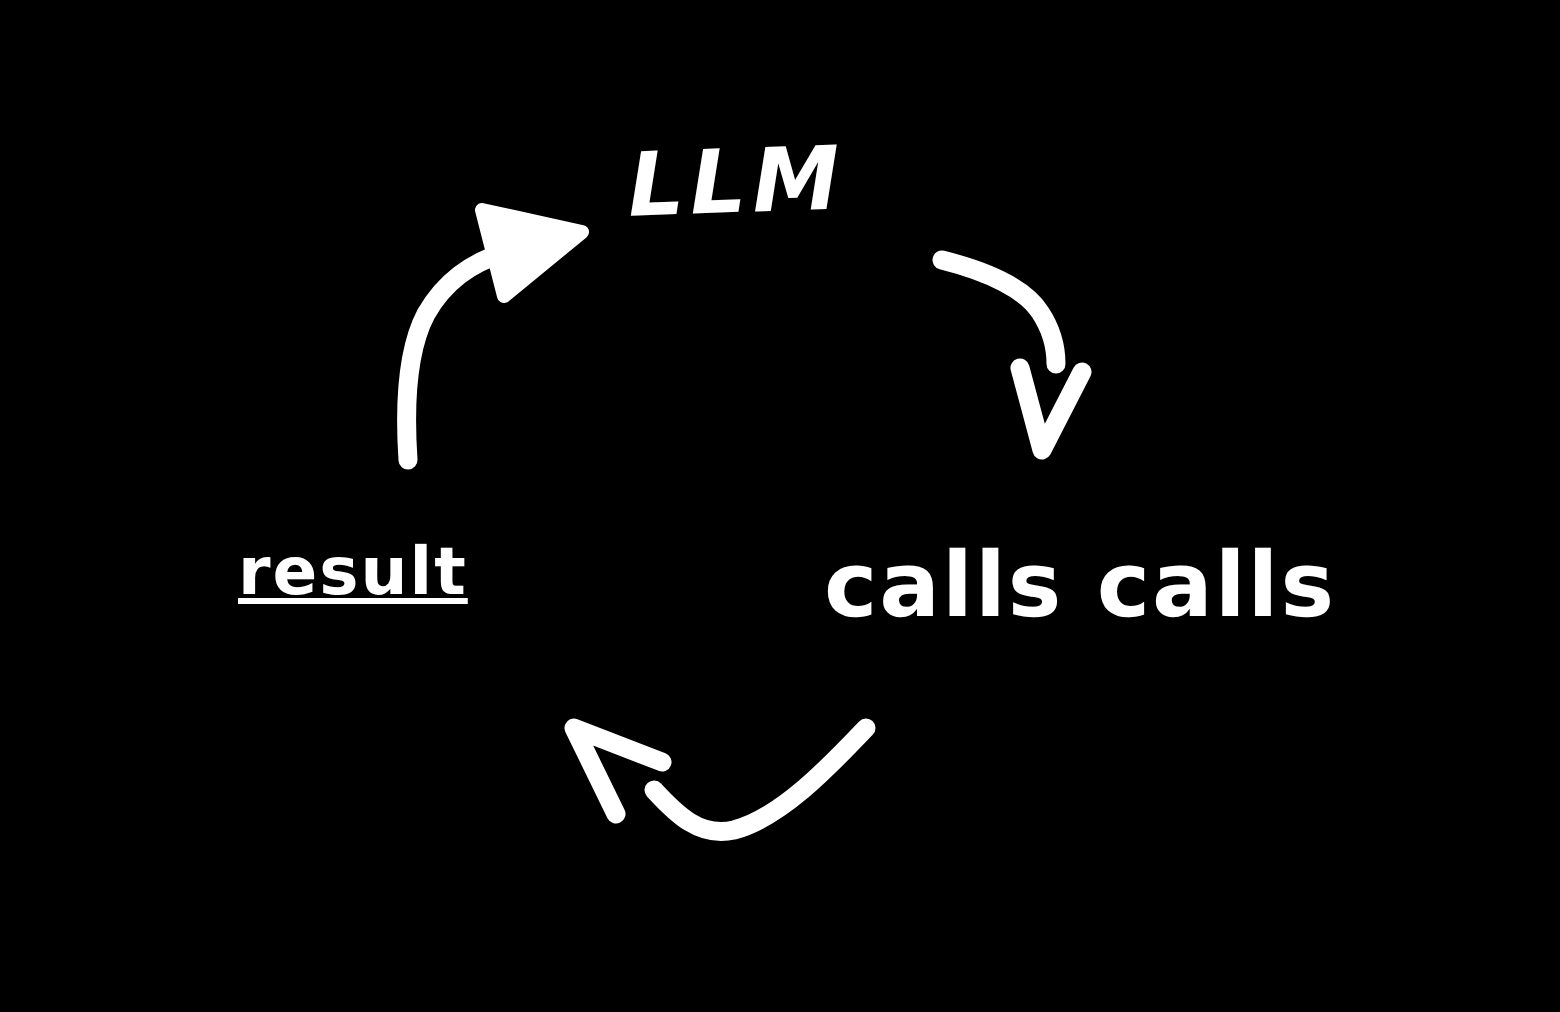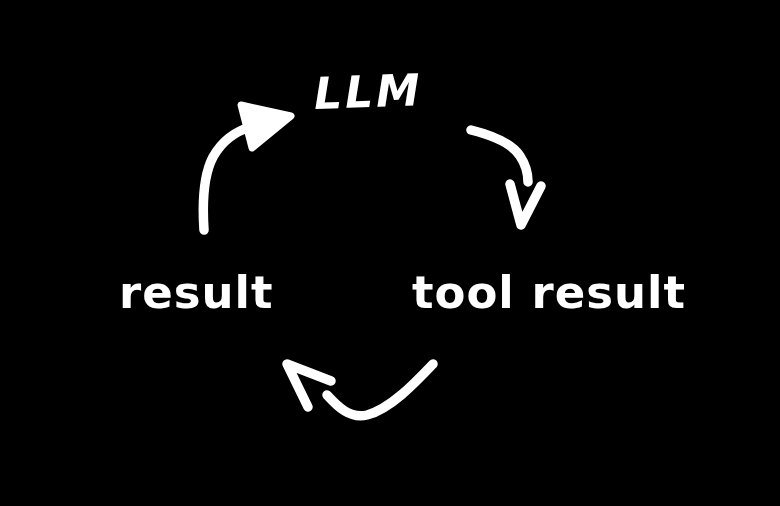--- a/index.html
+++ b/index.html
@@ -51,21 +51,22 @@
     left:314px;
     top:66px;
     font-size:44px;
     font-style:italic;
     letter-spacing:3px;
     transform:rotate(-2deg);
   }
   .label-result{
     left:119px;
     top:266px;
-    font-size:45px;
+    font-size:33px;
+    text-decoration:underline;
   }
   .label-tool-calls{
     left:412px;
     top:266px;
     font-size:45px;
   }
 </style>
 </head>
 <body>
 
@@ -84,15 +85,15 @@
     </g>
 
     <g>
       <path class="stroke" d="M 433,364 C 414,384 390,409 367,415 C 350,419 338,407 327,395"></path>
       <path class="stroke" d="M 331,381 L 287,364 L 308,407"></path>
     </g>
   </svg>
 
   <div class="label label-llm">LLM</div>
   <div class="label label-result">result</div>
-  <div class="label label-tool-calls">tool result</div>
+  <div class="label label-tool-calls">calls calls</div>
 
 </div>
 
 </body></html>

